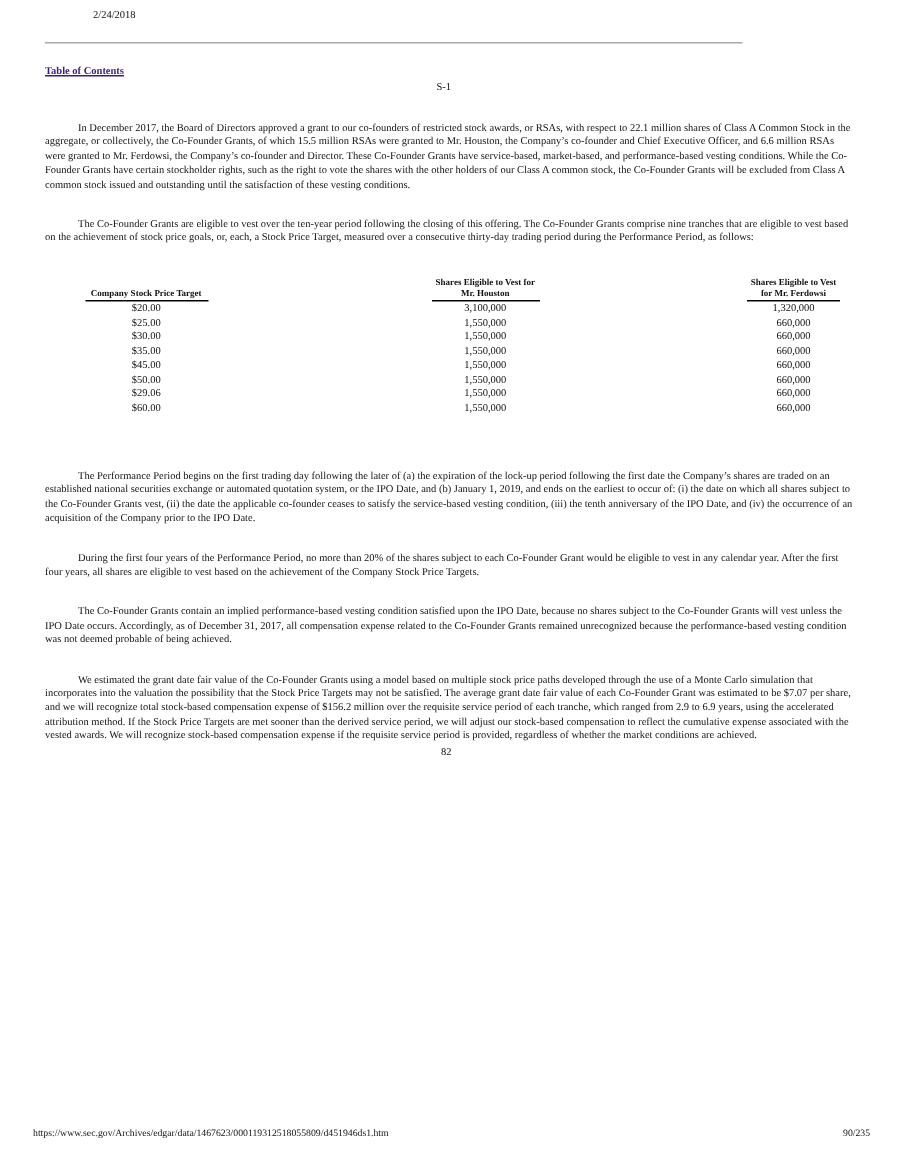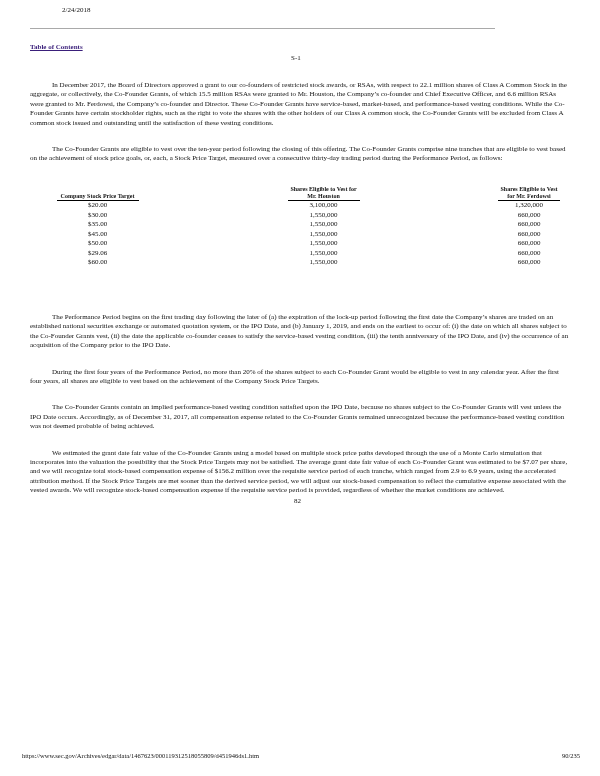--- a/index.html
+++ b/index.html
@@ -62,20 +62,27 @@
   </thead>
   <tbody>
     <tr>
         <td>$20.00</td>
         <td></td>
         <td>3,100,000</td>
         <td></td>
         <td>1,320,000</td>
       </tr>
     <tr>
+        <td>$25.00</td>
+        <td></td>
+        <td>1,550,000</td>
+        <td></td>
+        <td>660,000</td>
+      </tr>
+    <tr>
         <td>$30.00</td>
         <td></td>
         <td>1,550,000</td>
         <td></td>
         <td>660,000</td>
       </tr>
     <tr>
         <td>$35.00</td>
         <td></td>
         <td>1,550,000</td>

